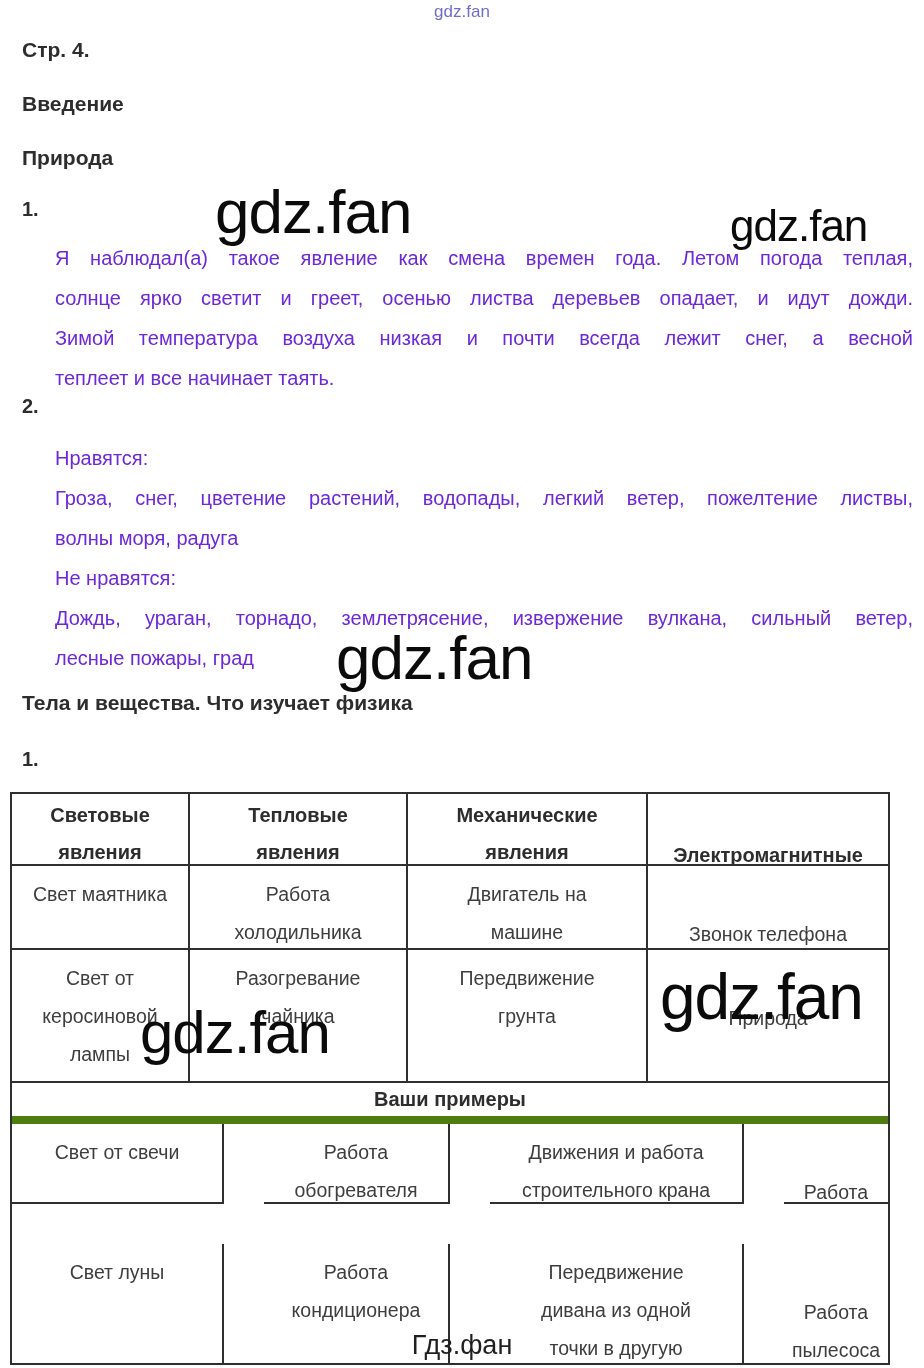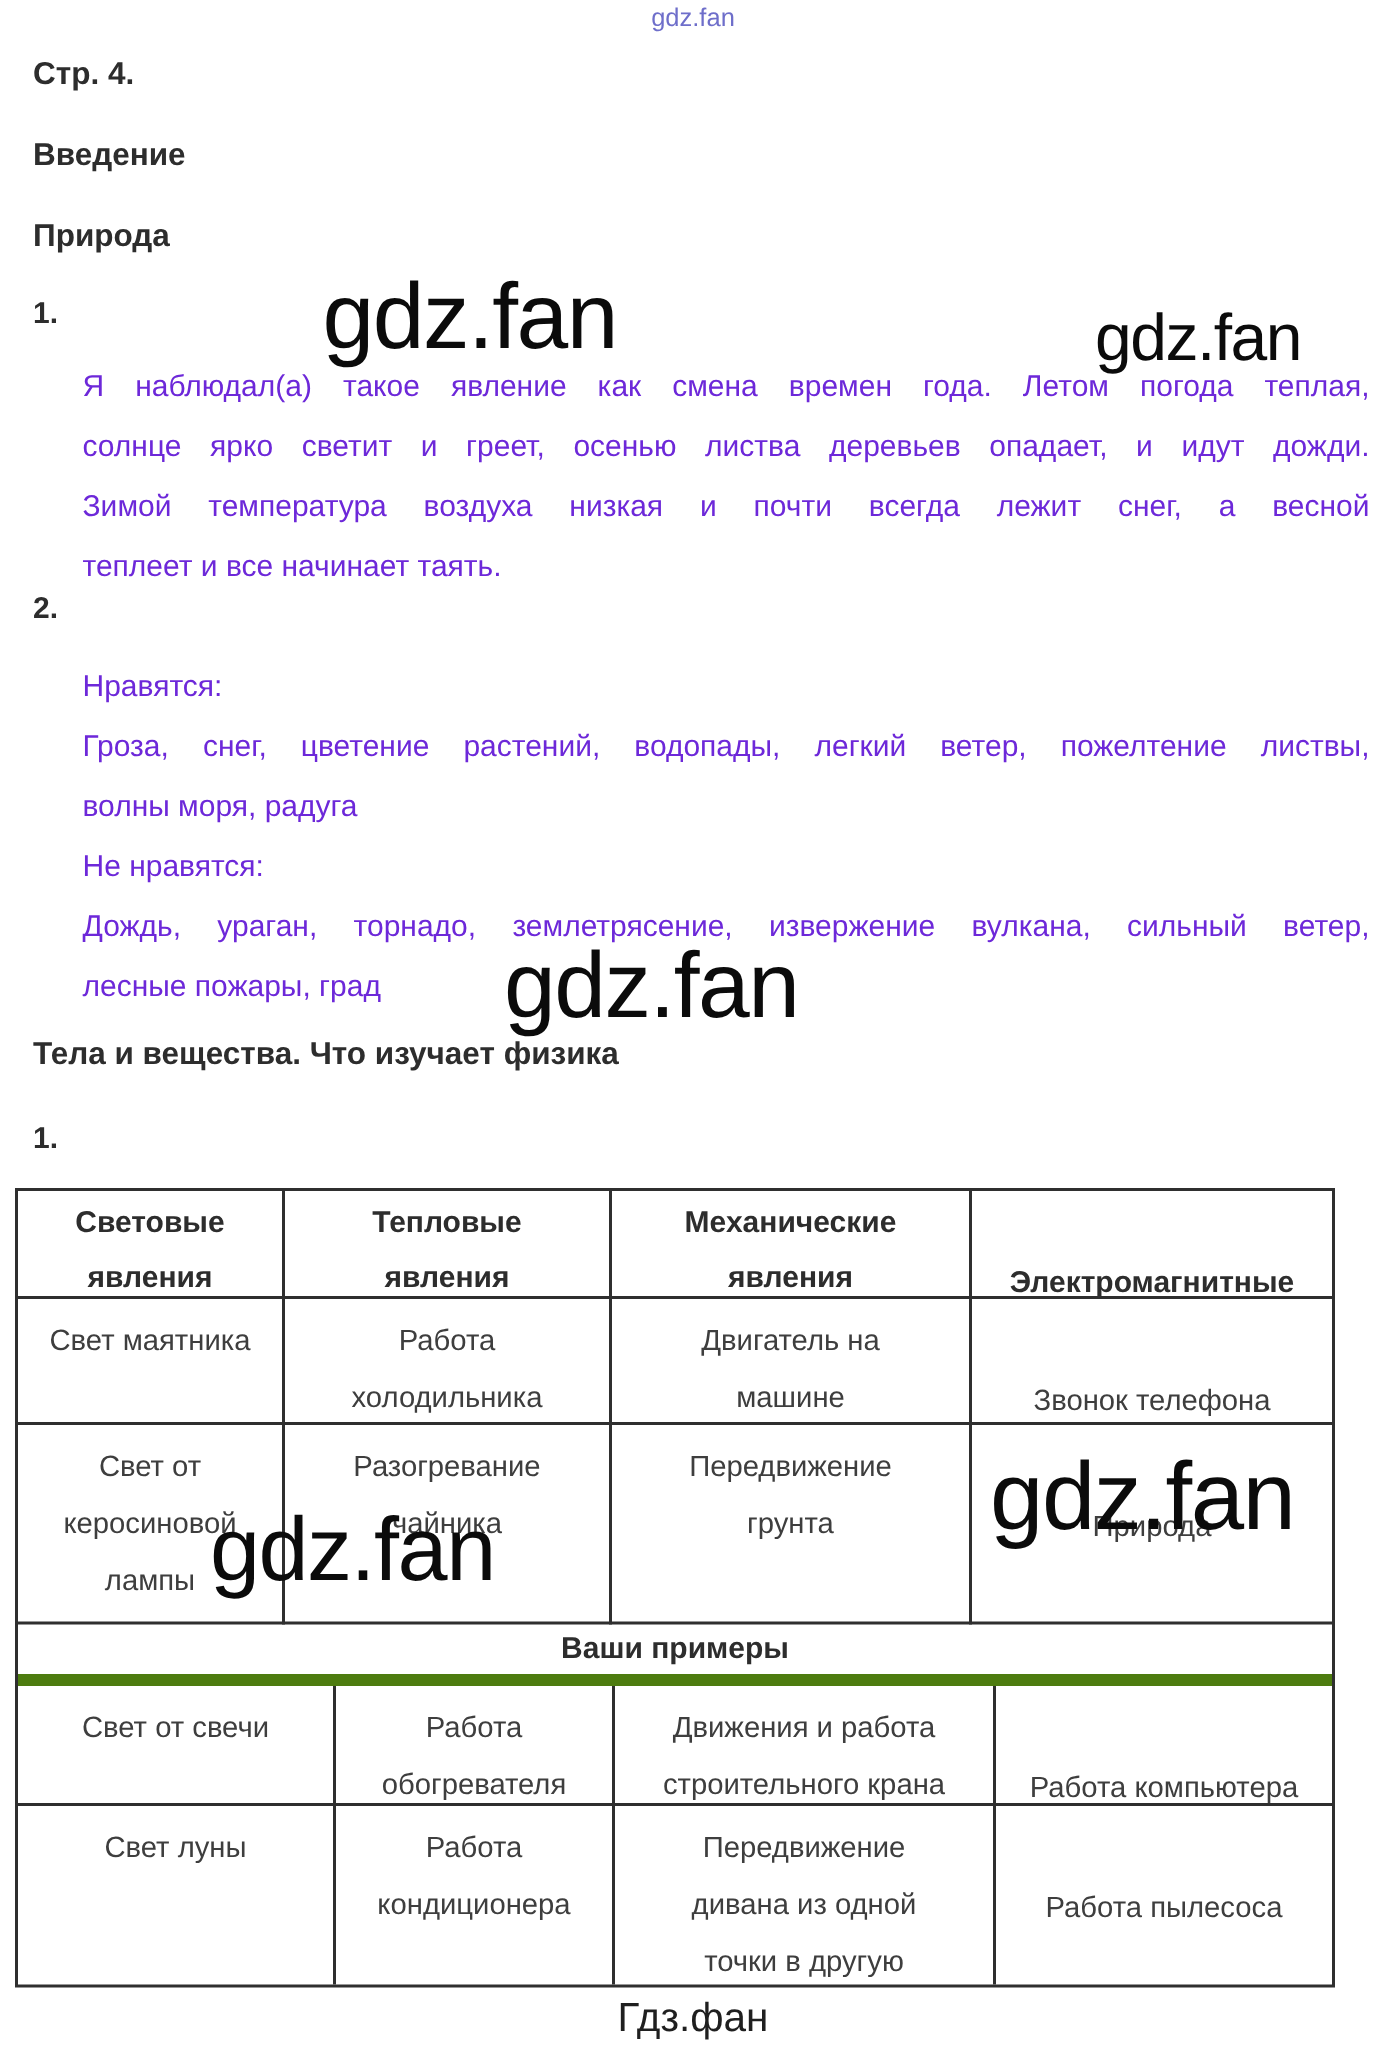--- a/index.html
+++ b/index.html
@@ -20,21 +20,21 @@
   .wm-top{position:absolute;top:2px;left:0;width:100%;text-align:center;font-size:17px;color:#4a4abdcc;font-weight:400;letter-spacing:0;pointer-events:none;}
   .wm1{left:215px;top:176px;font-size:62px;}
   .wm2{left:730px;top:201px;font-size:44px;}
   .wm3{left:336px;top:622px;font-size:62px;}
   .wm4{left:140px;top:998px;font-size:60px;}
   .wm5{left:660px;top:960px;font-size:64px;}
   
   .tbl{position:absolute;left:10px;top:792px;width:880px;border:2px solid #2f2f2f;box-sizing:border-box;background:#fff;}
   .grid{display:grid;}
   .grid-top{grid-template-columns:178px 218px 240px 1fr;grid-template-rows:72px 84px 133px;}
-  .grid-bottom{grid-template-columns:212px 186px 254px 1fr;grid-template-rows:80px 119px;}
+  .grid-bottom{grid-template-columns:212px 186px 254px 1fr;grid-template-rows:80px 119px;gap:40px;}
   .cell{
     border-right:2px solid #2f2f2f;border-bottom:2px solid #2f2f2f;box-sizing:border-box;
     display:block;padding:9px 6px 0 6px;font-size:19.5px;line-height:38px;
     text-align:center;white-space:pre-line;color:#3e3e3e;overflow:hidden;
   }
   .cell.lastcol{border-right:none;margin-top:40px;}
   .cell.lastrow{border-bottom:none;}
   .cell.head{font-weight:700;color:#2d2d2d;font-size:20px;padding-top:3px;line-height:37px;}
   .band{
     height:41px;border-bottom:8px solid #4d7c0f;box-sizing:border-box;

